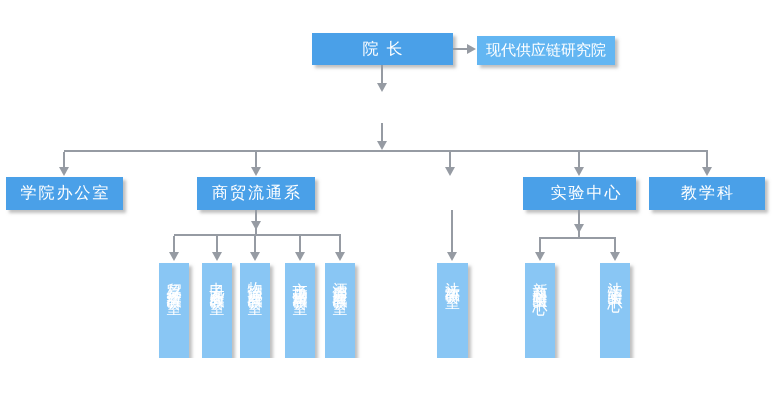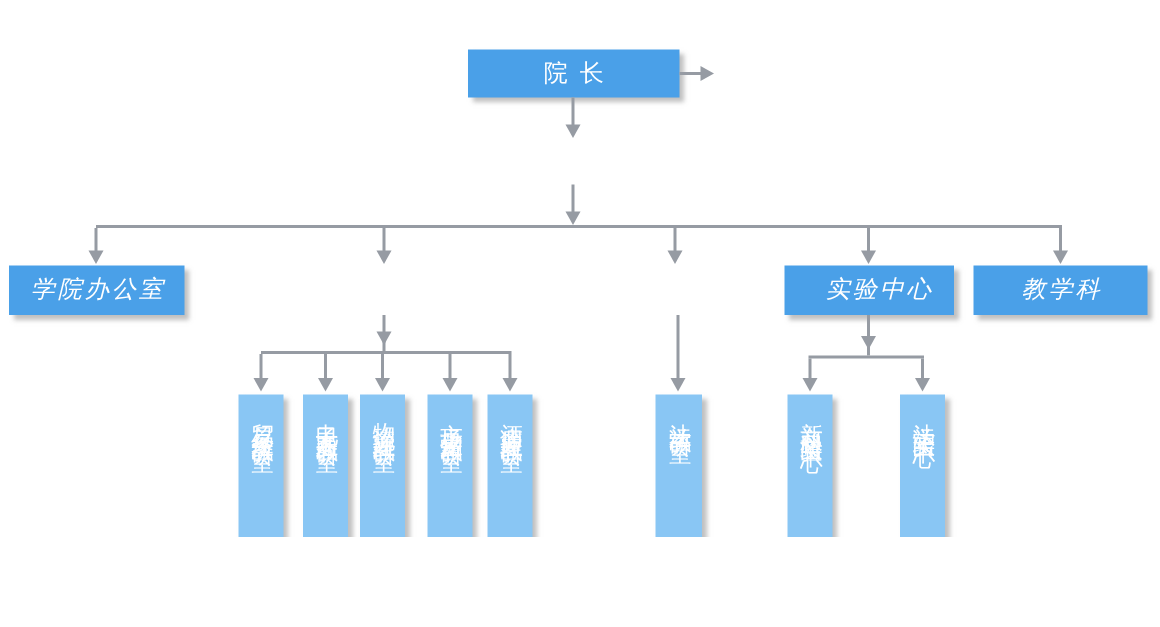--- a/index.html
+++ b/index.html
@@ -19,21 +19,21 @@
     justify-content: center;
     font-size: 16px;
     box-sizing: border-box;
     box-shadow: 3px 3px 3px rgba(140,140,140,0.55);
   }
   .node-primary { background: #4AA0E8; }
   .node-affiliate { background: #63B6F2; font-size: 15px; }
   .node-leaf { background: #89C6F4; }
   .spaced-wide { letter-spacing: 8px; padding-left: 8px; }
   .spaced-mid { letter-spacing: 6px; padding-left: 6px; }
-  .spaced-small { letter-spacing: 2px; padding-left: 2px; font-style: italic; }
+  .spaced-small { letter-spacing: 2px; padding-left: 2px; }
   .vnode {
     writing-mode: vertical-rl;
     text-orientation: upright;
     justify-content: flex-start;
     padding-top: 7px;
     font-size: 15px;
     letter-spacing: 3px;
     line-height: 30px;
   }
   .line { position: absolute; background: #969BA3; }
@@ -49,23 +49,25 @@
     border-bottom: 5px solid transparent;
     border-left: 9px solid #969BA3;
   }
 </style>
 </head>
 <body>
 
 <div id="canvas">
 
   <div class="node node-primary spaced-wide" style="left:312px; top:33px; width:141px; height:32px;">院长</div>
+  <div class="node node-affiliate" style="left:477px; top:36px; width:138px; height:29px;">现代供应链研究院</div>
 
 
   <div class="node node-primary spaced-small" style="left:6px; top:177px; width:117px; height:33px;">学院办公室</div>
+  <div class="node node-primary spaced-small" style="left:197px; top:177px; width:118px; height:33px;">商贸流通系</div>
   <div class="node node-primary spaced-small" style="left:523px; top:177px; width:113px; height:33px;padding-left:14px;">实验中心</div>
   <div class="node node-primary spaced-small" style="left:649px; top:177px; width:116px; height:33px;">教学科</div>
 
   <div class="node node-leaf vnode" style="left:159px; top:263px; width:30px; height:137px;">贸易经济教研室</div>
   <div class="node node-leaf vnode" style="left:202px; top:263px; width:30px; height:137px;">电子商务教研室</div>
   <div class="node node-leaf vnode" style="left:240px; top:263px; width:30px; height:137px;">物流管理教研室</div>
   <div class="node node-leaf vnode" style="left:285px; top:263px; width:30px; height:137px;">市场营销教研室</div>
   <div class="node node-leaf vnode" style="left:325px; top:263px; width:30px; height:137px;">酒店管理教研室</div>
   <div class="node node-leaf vnode" style="left:437px; top:263px; width:31px; height:137px;">法学教研室</div>
   <div class="node node-leaf vnode" style="left:525px; top:263px; width:30px; height:137px;">新商科实验中心</div>

